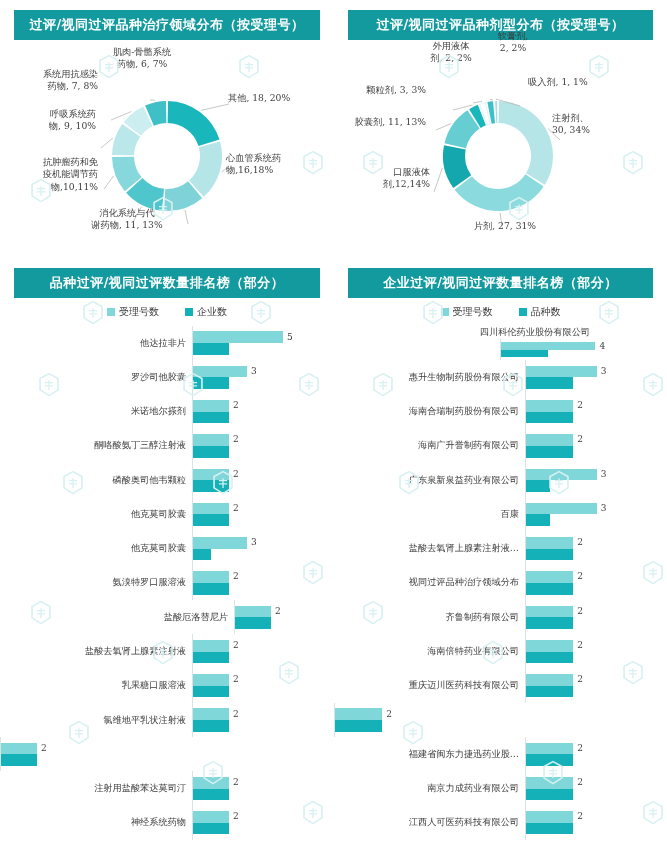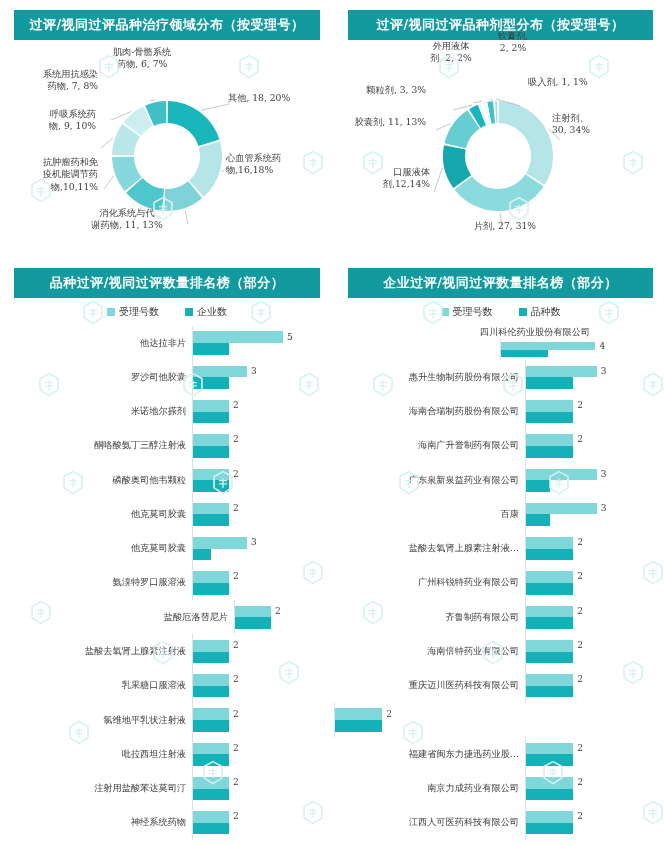--- a/index.html
+++ b/index.html
@@ -248,21 +248,20 @@
           </div>
           <div class="row" style="height: 6.66667%;">
             <div class="row-label" style="width: 186px;">氯维地平乳状注射液</div>
             <div class="bars">
               <div class="bar a" style="width: 36px; height: 34%; top: 16%;"></div>
               <div class="bar b" style="width: 36px; height: 34%; top: 50%;"></div>
               <div class="bar-val" style="left: 40px; top: 31%;">2</div>
             </div>
           </div>
           <div class="row" style="height: 6.66667%;">
-            <div class="row-label" style="width: 186px;">吡拉西坦注射液</div>
             <div class="bars">
               <div class="bar a" style="width: 36px; height: 34%; top: 16%;"></div>
               <div class="bar b" style="width: 36px; height: 34%; top: 50%;"></div>
               <div class="bar-val" style="left: 40px; top: 31%;">2</div>
             </div>
           </div>
           <div class="row" style="height: 6.66667%;">
             <div class="row-label" style="width: 186px;">注射用盐酸苯达莫司汀</div>
             <div class="bars">
               <div class="bar a" style="width: 36px; height: 34%; top: 16%;"></div>
@@ -346,21 +345,21 @@
           </div>
           <div class="row" style="height: 6.66667%;">
             <div class="row-label" style="width: 185px;">盐酸去氧肾上腺素注射液…</div>
             <div class="bars">
               <div class="bar a" style="width: 47.2px; height: 34%; top: 16%;"></div>
               <div class="bar b" style="width: 47.2px; height: 34%; top: 50%;"></div>
               <div class="bar-val" style="left: 51.2px; top: 31%;">2</div>
             </div>
           </div>
           <div class="row" style="height: 6.66667%;">
-            <div class="row-label" style="width: 185px;">广州科锐特药业有限公司</div>
+            <div class="row-label" style="width: 185px;">视同过评品种治疗领域分布</div>
             <div class="bars">
               <div class="bar a" style="width: 47.2px; height: 34%; top: 16%;"></div>
               <div class="bar b" style="width: 47.2px; height: 34%; top: 50%;"></div>
               <div class="bar-val" style="left: 51.2px; top: 31%;">2</div>
             </div>
           </div>
           <div class="row" style="height: 6.66667%;">
             <div class="row-label" style="width: 185px;">齐鲁制药有限公司</div>
             <div class="bars">
               <div class="bar a" style="width: 47.2px; height: 34%; top: 16%;"></div>

